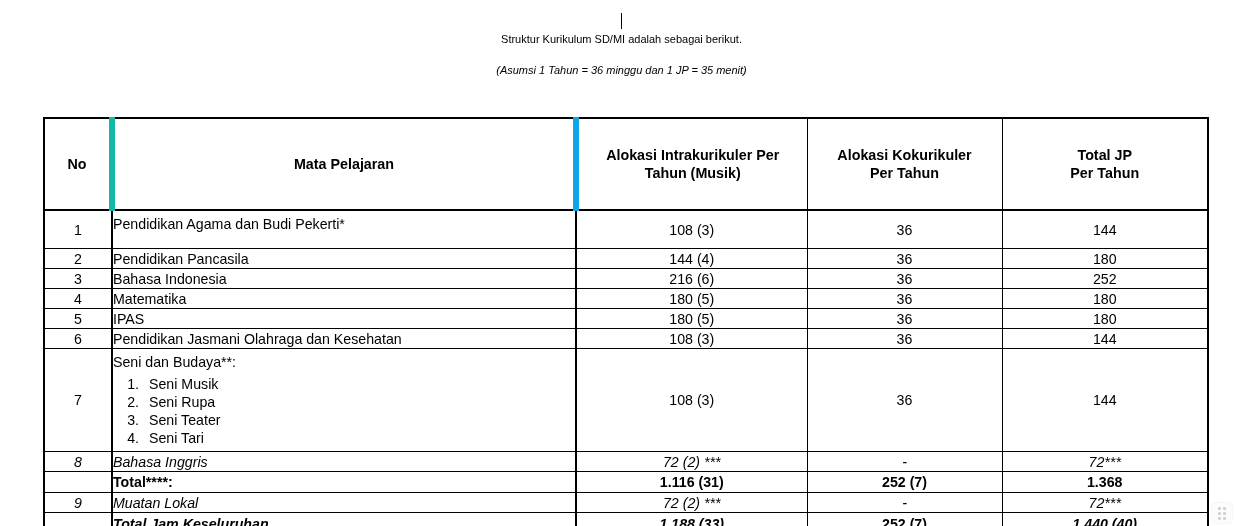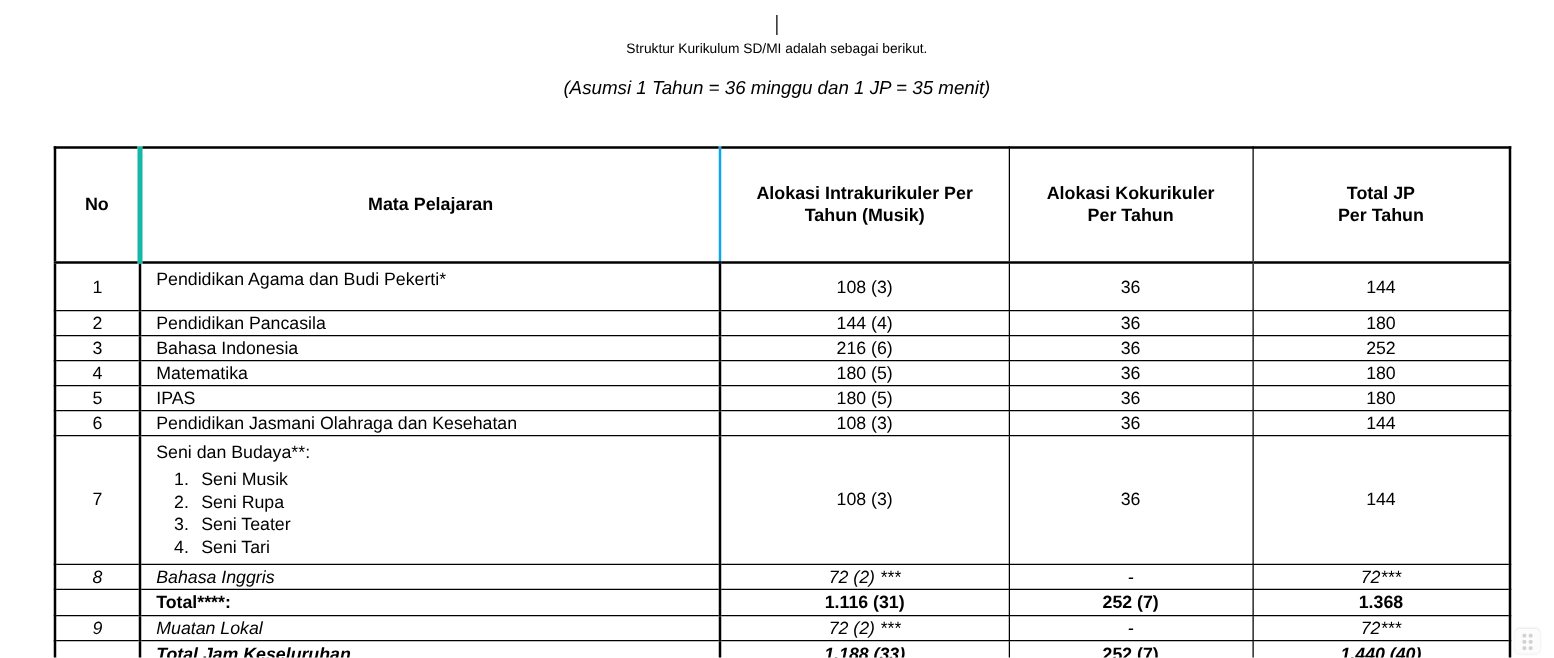--- a/index.html
+++ b/index.html
@@ -36,21 +36,21 @@
     background: #000;
     vertical-align: -3px;
     margin-right: 0px;
   }
   .doc-sub {
     font-size: 11px;
     line-height: 19.5px;
     font-weight: normal;
   }
   .doc-note {
-    font-size: 15px;
+    font-size: 11px;
     font-style: italic;
     line-height: 19px;
     margin-top: 11px;
   }
 
   
   .table-wrap {
     position: absolute;
     left: 43px;
     top: 117px;
@@ -79,33 +79,33 @@
   col.c-total  { width: 206px; }
 
   thead th {
     height: 90px;
     font-weight: bold;
     text-align: center;
     font-size: 14.3px;
     line-height: 18px;
     border-bottom: 2px solid #000 !important;
   }
-  thead th.h-no { border-right: 4px solid #14b8a6; }
-  thead th.h-sub { border-right: 2px solid #0ea5e9; }
+  thead th.h-no { border-right: 6px solid #14b8a6; }
+  thead th.h-sub { border-right: 6px solid #0ea5e9; }
 
   td.num      { text-align: center; }
   td.subject  { text-align: left; padding-left: 7px; }
   td.val      { text-align: center; margin-left: 24px; }
 
   tbody tr.r-first td.subject { vertical-align: top; padding-top: 5px; }
   tbody tr.r-first td { height: 32px; }
   tbody tr.r-std td   { height: 19px; }
 
   tbody td.col-no  { border-right: 2px solid #000; }
-  tbody td.col-sub { border-right: 2px solid #000; padding-left: 12px; }
+  tbody td.col-sub { border-right: 2px solid #000; }
 
   tr.r-seni td { height: 92px; }
   tr.r-seni td.subject { vertical-align: top; padding-top: 4px; }
 
   .seni-title { line-height: 18px; }
   ol.seni-list {
     margin: 4px;
     padding-left: 26px;
     line-height: 18px;
   }

